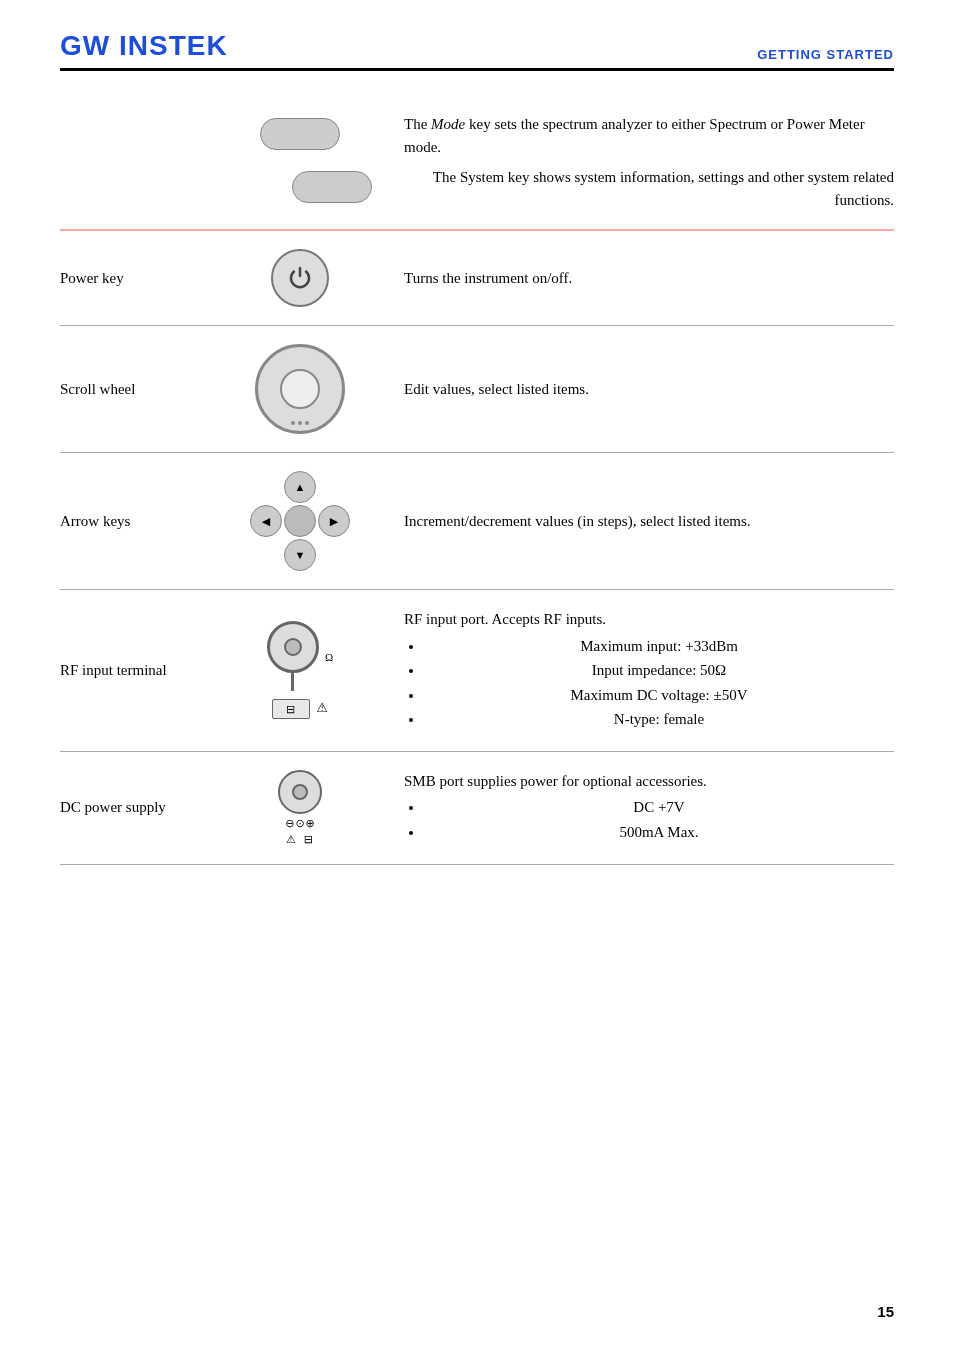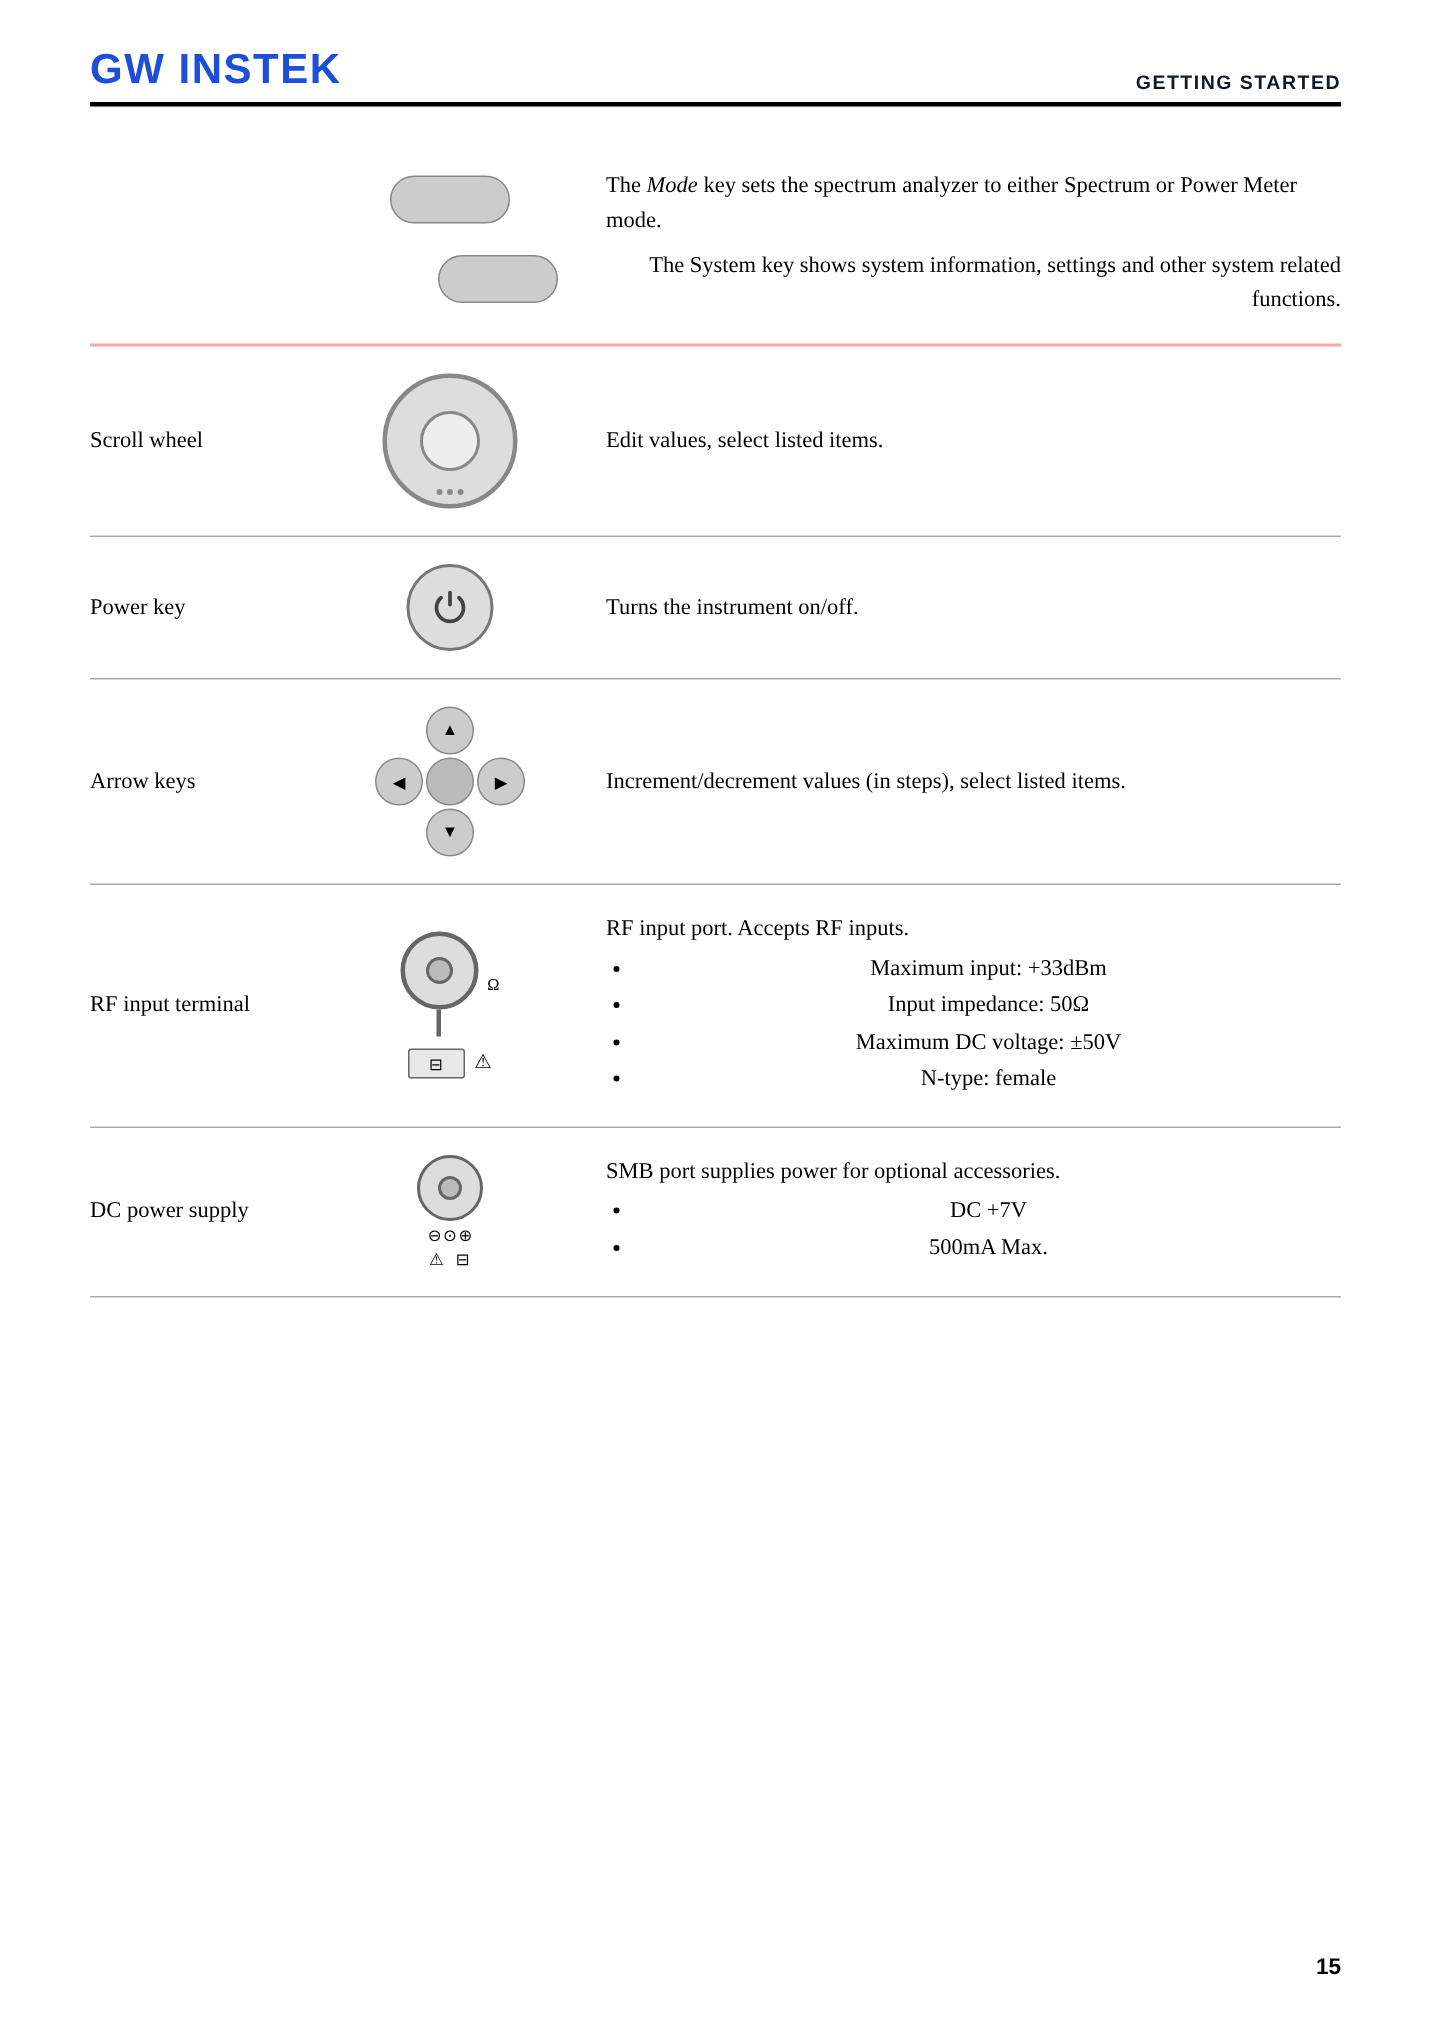--- a/index.html
+++ b/index.html
@@ -31,21 +31,21 @@
       font-weight: 900;
       font-family: Arial, sans-serif;
       letter-spacing: 1px;
       color: #1d4ed8;
     }
     .header-right {
       font-family: Arial, sans-serif;
       font-weight: bold;
       font-size: 13px;
       letter-spacing: 1px;
-      color: #0f172a;
+      color: #1d4ed8;
     }
     .header-line {
       border: none;
       border-top: 3px solid #000;
       margin-bottom: 24px;
     }
 
     
     .items-table {
       width: 100%;
@@ -304,45 +304,45 @@
 
     <tr class="group-bottom with-border">
       <td class="col-label"></td>
       <td class="col-icon">
         <div class="pill-btn"></div>
       </td>
       <td class="col-desc">The System key shows system information, settings and other system related functions.</td>
     </tr>
 
     <tr>
+      <td class="col-label">Power key</td>
+      <td class="col-icon">
+        <div class="power-btn-wrap">
+          <svg class="power-icon-svg" width="28" height="28" viewBox="0 0 28 28">
+            <path d="M14 4 L14 12" stroke="#444" stroke-width="2.5" stroke-linecap="round" fill="none"></path>
+            <path d="M8 7.5 A9 9 0 1 0 20 7.5" stroke="#444" stroke-width="2.5" stroke-linecap="round" fill="none"></path>
+          </svg>
+        </div>
+      </td>
+      <td class="col-desc">Turns the instrument on/off.</td>
+    </tr>
+
+    <tr>
       <td class="col-label">Scroll wheel</td>
       <td class="col-icon">
         <div class="scroll-wheel-wrap">
           <div class="scroll-inner"></div>
           <div class="knurl-dots">
             <div class="knurl-dot"></div>
             <div class="knurl-dot"></div>
             <div class="knurl-dot"></div>
           </div>
         </div>
       </td>
       <td class="col-desc">Edit values, select listed items.</td>
-    </tr>
-
-    <tr>
-      <td class="col-label">Power key</td>
-      <td class="col-icon">
-        <div class="power-btn-wrap">
-          <svg class="power-icon-svg" width="28" height="28" viewBox="0 0 28 28">
-            <path d="M14 4 L14 12" stroke="#444" stroke-width="2.5" stroke-linecap="round" fill="none"></path>
-            <path d="M8 7.5 A9 9 0 1 0 20 7.5" stroke="#444" stroke-width="2.5" stroke-linecap="round" fill="none"></path>
-          </svg>
-        </div>
-      </td>
-      <td class="col-desc">Turns the instrument on/off.</td>
     </tr>
 
     <tr>
       <td class="col-label">Arrow keys</td>
       <td class="col-icon">
         <div class="arrow-keys-wrap">
 
           <div class="arrow-key empty"></div>
           <div class="arrow-key circle">▲</div>
           <div class="arrow-key empty"></div>

